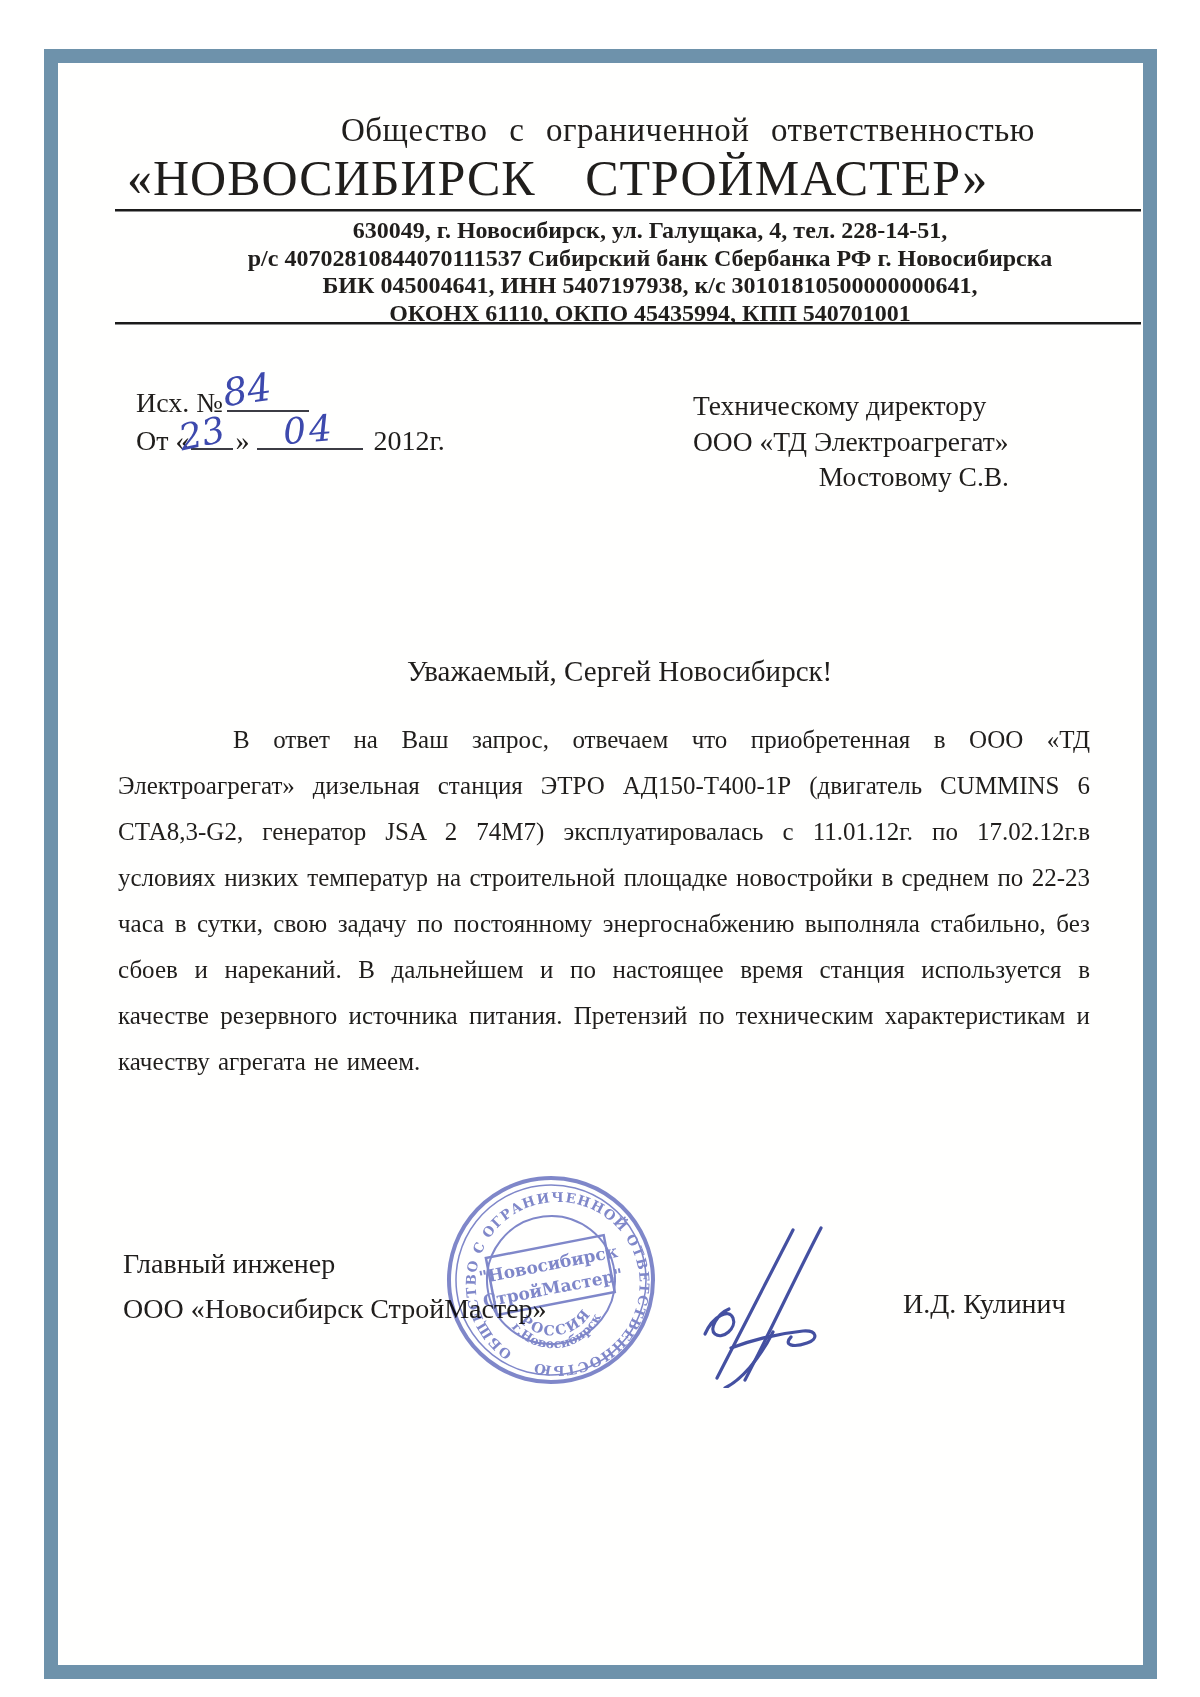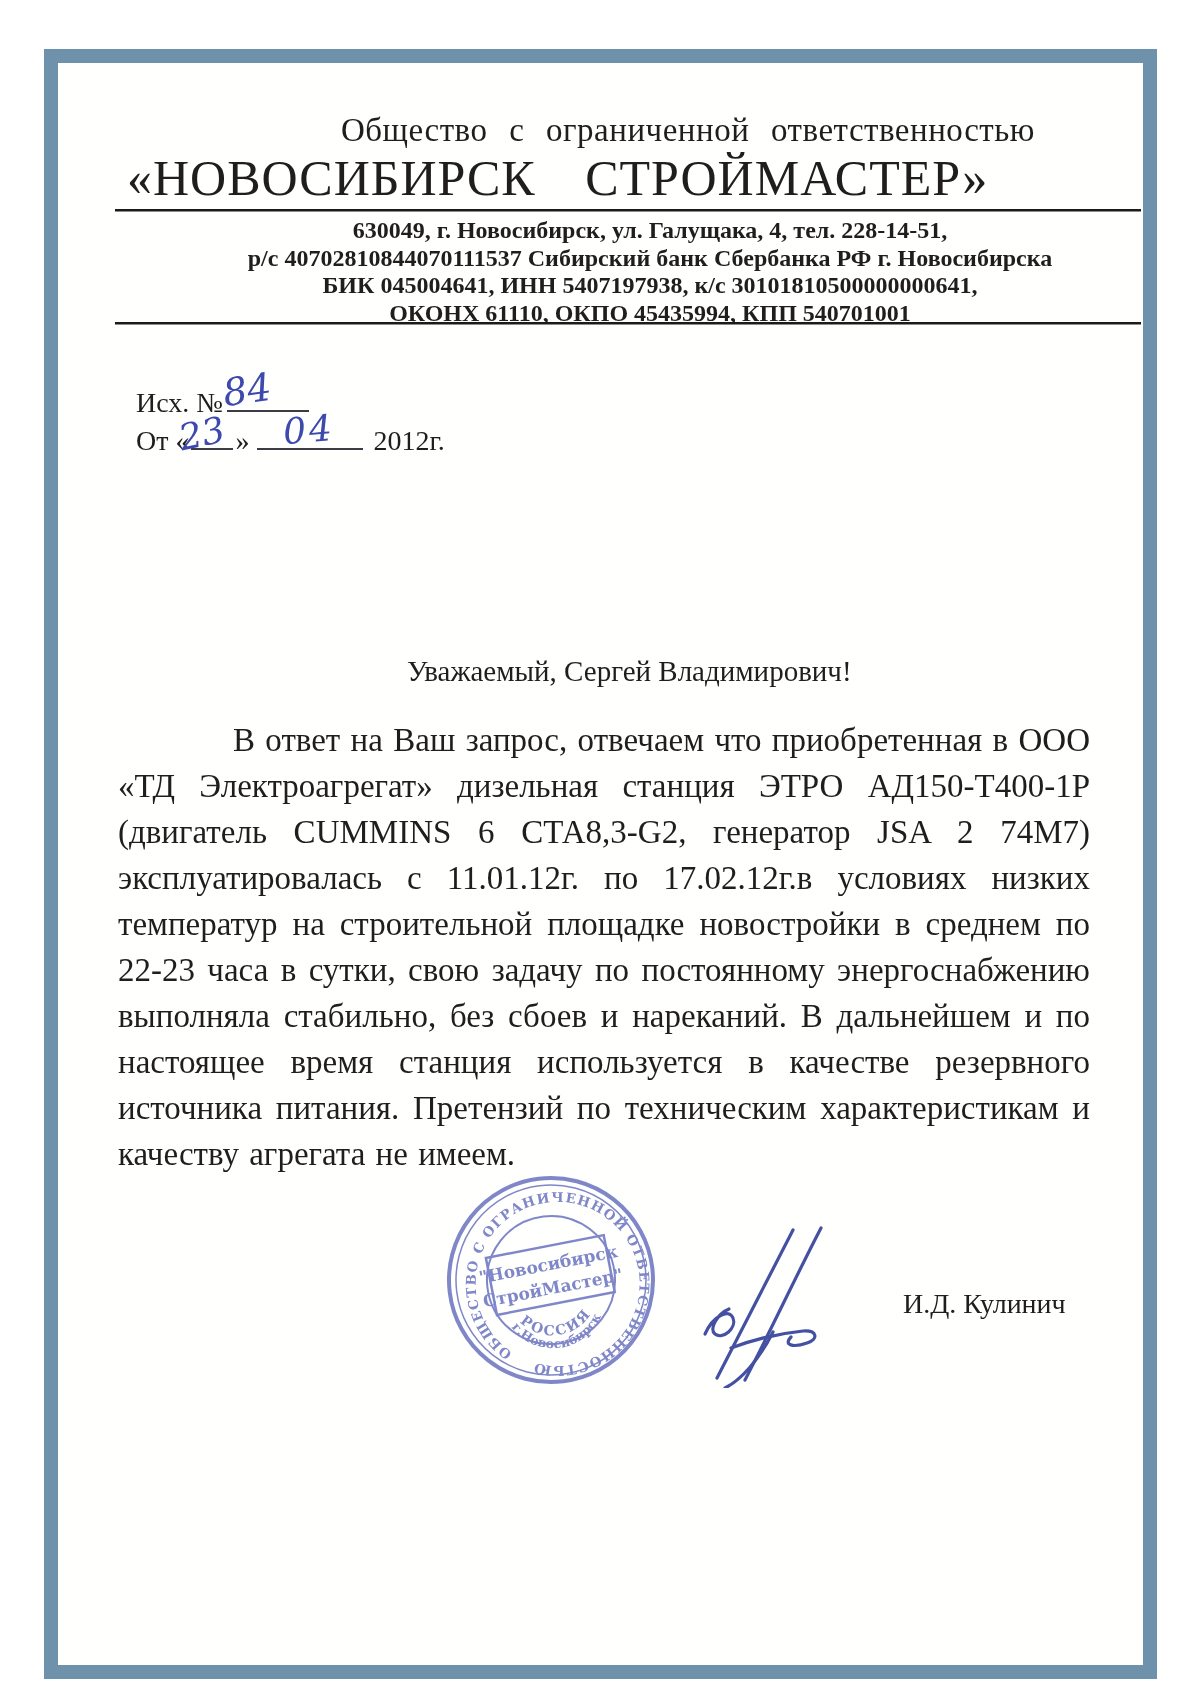--- a/index.html
+++ b/index.html
@@ -29,21 +29,21 @@
   .uline.month{width:106px;margin:0 10px 0 8px;}
   .hw{position:absolute;font-family:"DejaVu Serif",serif;font-style:italic;color:#3d49ad;white-space:nowrap;}
   .hw-num{left:-4px;bottom:-2px;font-size:38px;transform:rotate(-8deg);}
   .hw-day{left:-12px;bottom:-6px;font-size:36px;transform:rotate(-12deg);}
   .hw-month{left:26px;bottom:-2px;font-size:36px;transform:rotate(-5deg);letter-spacing:3px;}
   .recipient{position:absolute;left:693px;top:372px;width:316px;font-size:27.5px;line-height:35.5px;}
   .recipient .r3{text-align:right;}
   
   .salutation{position:absolute;left:407px;top:639px;font-size:29px;white-space:nowrap;}
   .body-text{position:absolute;left:118px;top:701px;width:972px;
-    font-size:33px;line-height:46px;text-align:justify;text-indent:115px;word-spacing:2px;}
+    font-size:25px;line-height:46px;text-align:justify;text-indent:115px;word-spacing:2px;}
   
   .closing{position:absolute;left:123px;top:1226px;font-size:28px;line-height:44.5px;white-space:nowrap;}
   .signer-name{position:absolute;left:903px;top:1272px;font-size:28px;white-space:nowrap;text-align:right;}
   
   .stamp{position:absolute;left:441px;top:1154px;width:220px;height:220px;
     mix-blend-mode:multiply;opacity:.88;}
   .stamp text{font-family:"DejaVu Serif",serif;}
   .signature{position:absolute;left:697px;top:1206px;width:145px;height:166px;mix-blend-mode:multiply;}
 </style>
 </head>
@@ -65,24 +65,33 @@
 
   <div class="ref-block">
     <div class="ref-line">
       <span>Исх. №</span><span class="uline num"><span class="hw hw-num">84</span></span>
     </div>
     <div class="ref-line">
       <span>От «</span><span class="uline day"><span class="hw hw-day">23</span></span><span>»</span><span class="uline month"><span class="hw hw-month">04</span></span><span>2012г.</span>
     </div>
   </div>
 
+  <div class="recipient">
+    <div>Техническому директору</div>
+    <div>ООО «ТД Электроагрегат»</div>
+    <div class="r3">Мостовому С.В.</div>
+  </div>
 
-  <div class="salutation">Уважаемый, Сергей Владимирович!</div>
+  <div class="salutation">Уважаемый, Сергей Новосибирск!</div>
   <div class="body-text">В ответ на Ваш запрос, отвечаем что приобретенная в ООО «ТД Электроагрегат» дизельная станция ЭТРО АД150-Т400-1Р (двигатель CUMMINS 6 СТА8,3-G2, генератор JSA 2 74М7) эксплуатировалась с 11.01.12г. по 17.02.12г.в условиях низких температур на строительной площадке новостройки в среднем по 22-23 часа в сутки, свою задачу по постоянному энергоснабжению выполняла стабильно, без сбоев и нареканий. В дальнейшем и по настоящее время станция используется в качестве резервного источника питания. Претензий по техническим характеристикам и качеству агрегата не имеем.</div>
 
+  <div class="closing">
+    <div>Главный инженер</div>
+    <div>ООО «Новосибирск СтройМастер»</div>
+  </div>
   <div class="signer-name">И.Д. Кулинич</div>
 
   <svg class="stamp" viewBox="0 0 220 220" xmlns="http://www.w3.org/2000/svg">
     <g transform="rotate(-7 110 110)">
       <circle cx="110" cy="110" r="102" fill="none" stroke="#6d76c3" stroke-width="4"></circle>
       <circle cx="110" cy="110" r="95" fill="none" stroke="#6d76c3" stroke-width="1.5"></circle>
       <circle cx="110" cy="110" r="64" fill="none" stroke="#6d76c3" stroke-width="2"></circle>
       <path id="ringPath" d="M 63 177.2 A 82 82 0 1 1 64.2 178.2" fill="none" stroke="none"></path>
       <text font-size="13.5" font-weight="bold" fill="#6d76c3" letter-spacing="1.2">
         <textPath href="#ringPath">ОБЩЕСТВО С ОГРАНИЧЕННОЙ ОТВЕТСТВЕННОСТЬЮ</textPath>

